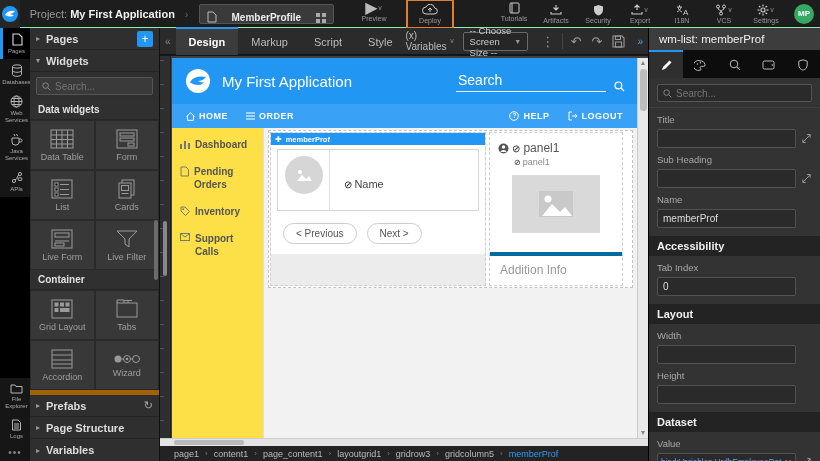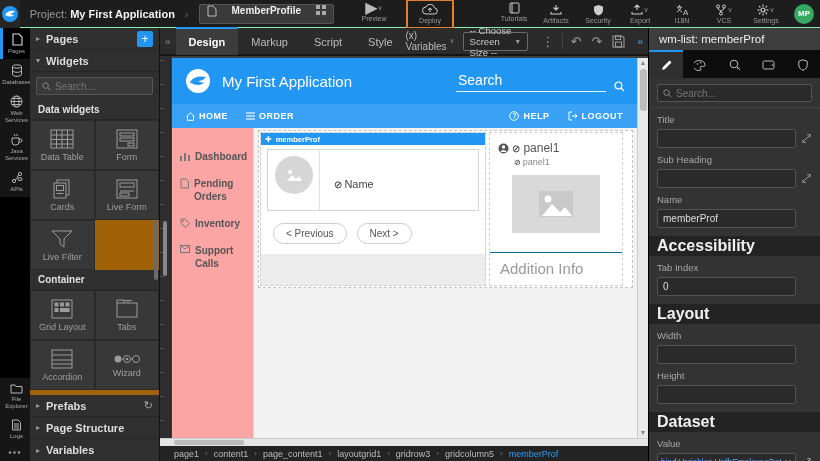--- a/index.html
+++ b/index.html
@@ -6,21 +6,21 @@
   html,body { width:820px; height:461px; overflow:hidden; background:#111;
               font-family:"Liberation Sans", sans-serif; }
   .app { position:relative; width:820px; height:461px; display:flex; flex-direction:column; }
 
   
   .topbar { height:28px; background:#1d1d1d; display:flex; align-items:center; flex:0 0 28px; border-bottom:1px solid #86efac; }
   .logo-box { width:36px; height:28px; background:#262626; display:flex; align-items:center; justify-content:center; }
   .proj { margin-left:10px; font-size:11px; color:#999; white-space:nowrap; }
   .proj b { color:#f2f2f2; font-weight:bold; }
   .tb-sep { color:#666; font-size:11px; margin:0 10px; }
-  .page-tab { display:flex; align-items:flex-start; gap:15px; background:#3a3a3a; border:1px solid #555; border-radius:2px; height:20px; padding:0 7px; }
+  .page-tab { display:flex; align-items:flex-end; gap:15px; background:#3a3a3a; border:1px solid #555; border-radius:2px; height:20px; padding:0 7px; }
   .page-tab .pt-label { font-size:10px; color:#eee; font-weight:bold; }
   .tb-actions { display:flex; align-items:flex-start; margin-left:18px; gap:4px; }
   .tb-item { display:flex; flex-direction:column; align-items:center; justify-content:center; width:44px; height:26px; cursor:pointer; }
   .tb-item .ic { height:12px; display:flex; align-items:center; color:#bbb; }
   .tb-item .lb { font-size:7px; color:#999; margin-top:1px; white-space:nowrap; }
   .deploy-hl { border:2px solid #e0802f; border-radius:2px; margin:0 6px; }
   .tb-right { margin-left:auto; display:flex; align-items:center; gap:2px; padding-right:6px; }
   .tb-right .tb-item { width:40px; }
   .chev { font-size:7px; color:#888; }
   .avatar { width:20px; height:20px; border-radius:50%; background:#35a862; color:#fff; font-size:8px; font-weight:bold;
@@ -82,21 +82,21 @@
 
   
   .app-header { height:46px; background:#2196f3; display:flex; align-items:center; padding:0 12px; flex:0 0 46px; }
   .app-title { color:#fff; font-size:15px; margin-left:10px; white-space:nowrap; }
   .app-search { margin-left:auto; display:flex; align-items:flex-end; gap:8px; }
   .app-search .s-inp { width:150px; border-bottom:1px solid #e3f2fd; color:#fff; font-size:14px; padding:2px 2px 3px; }
   .app-nav { height:24px; background:#39a1f6; display:flex; align-items:center; padding:0 14px; gap:18px; flex:0 0 24px; }
   .nav-item { color:#fff; font-size:9px; font-weight:bold; letter-spacing:0.5px; display:flex; align-items:center; gap:4px; cursor:pointer; }
   .nav-right { margin-left:auto; display:flex; gap:18px; }
   .app-body { flex:1; display:flex; min-height:0; background:#f2f2f2; }
-  .sidenav { width:82px; background:#fca5a5; border-right:1px solid #ddd; padding:22px 8px; display:flex; flex-direction:column; gap:14px; }
+  .sidenav { width:92px; background:#fde047; border-right:1px solid #ddd; padding:10px 8px; display:flex; flex-direction:column; gap:14px; }
   .sn-item { display:flex; gap:5px; font-size:10px; color:#555; font-weight:bold; line-height:13px; cursor:pointer; align-items:flex-start; }
   .sn-item .ic { color:#777; flex:0 0 auto; margin-top:1px; }
   .canvas-main { flex:1; padding:2px 4px; min-width:0; }
   .grid-outline { border:1px dashed #c3c3c3; height:158px; display:flex; padding:1px; background:#fff; }
   .member-list { flex:1; border:1px dashed #cfcfcf; display:flex; flex-direction:column; background:#ececec; margin-right:3px; }
   .ml-titlebar { height:12px; background:#2196f3; display:flex; align-items:center; gap:4px; padding:0 4px; }
   .ml-titlebar .mv { color:#fff; font-size:8px; }
   .ml-titlebar .tag { color:#fff; font-size:7.5px; font-weight:bold; }
   .ml-white { background:#fff; padding:4px 6px 8px; }
   .ml-card { border:1px solid #d5d5d5; height:62px; display:flex; background:#fff; }
@@ -104,21 +104,21 @@
   .avatar-circle { width:38px; height:38px; border-radius:50%; background:#d6d6d6; display:flex; align-items:center; justify-content:center; }
   .ml-fieldrow { padding:8px 0 0 14px; font-size:11px; color:#444; display:flex; gap:2px; align-items:center; }
   .bind-glyph { font-size:10px; color:#222; }
   .pager { display:flex; gap:10px; padding:12px 6px 2px; }
   .pill { border:1px solid #ccc; border-radius:12px; background:#fff; color:#555; font-size:10px; padding:4px 12px; cursor:pointer; white-space:nowrap; }
   .panel1 { width:134px; margin:0 8px 0 0; border:1px dashed #cfcfcf; background:#fff; display:flex; flex-direction:column; }
   .p1-head { padding:8px 8px 0; display:flex; align-items:center; gap:3px; }
   .p1-title { font-size:12px; color:#555; }
   .p1-sub { padding:2px 8px 0 24px; font-size:9px; color:#888; display:flex; gap:2px; align-items:center; }
   .p1-img { margin:8px auto 0; width:88px; height:58px; background:#d9d9d9; display:flex; align-items:center; justify-content:center; }
-  .p1-foot { border-top:1px solid #0369a1; margin-top:auto; padding:7px 10px 8px; font-size:15px; color:#999; }
+  .p1-foot { border-top:4px solid #0369a1; margin-top:auto; padding:7px 10px 8px; font-size:12px; color:#999; }
 
   .hscroll { height:8px; background:#e5e5e5; border-top:1px solid #ccc; display:flex; align-items:center; flex:0 0 8px; }
   .hscroll .hthumb { width:70px; height:5px; background:#bbb; border-radius:2px; margin-left:14px; }
 
   
   .crumbbar { height:15px; background:#232323; display:flex; align-items:center; padding-left:14px; gap:6px; flex:0 0 15px; }
   .crumb { font-size:9px; color:#bbb; cursor:pointer; }
   .crumb.last { color:#2e9bf5; }
   .crumb-sep { font-size:8px; color:#777; }
 
@@ -131,21 +131,21 @@
   .rp-search { padding:6px 8px 5px; border-bottom:1px solid #3f3f3f; }
   .rp-search .srch { display:flex; align-items:center; gap:4px; background:#2a2a2a; border:1px solid #555; border-radius:2px; height:18px; padding:0 5px; }
   .rp-search input { background:transparent; border:0; outline:0; color:#aaa; font-size:10px; width:120px; font-family:"Liberation Sans",sans-serif; }
   .rp-body { flex:1; overflow:hidden; }
   .fld { padding:6px 8px 0; }
   .fld .flabel { font-size:9.5px; color:#a8a8a8; margin-bottom:4px; }
   .frow { display:flex; align-items:center; gap:5px; }
   .rp-input { flex:1; height:19px; background:#2a2a2a; border:1px solid #525252; border-radius:2px; color:#ddd; font-size:10px; padding:0 5px;
               font-family:"Liberation Sans",sans-serif; outline:0; min-width:0; }
   .chain { color:#999; flex:0 0 auto; cursor:pointer; }
-  .rp-section { height:20px; background:#232323; color:#f0f0f0; font-size:16px; font-weight:bold; display:flex; align-items:center; padding:0 8px; margin-top:8px; }
+  .rp-section { height:20px; background:#232323; color:#f0f0f0; font-size:11px; font-weight:bold; display:flex; align-items:center; padding:0 8px; margin-top:8px; }
   .bind-input { flex:1; height:19px; background:#2a2a2a; border:1px solid #525252; border-radius:2px; display:flex; align-items:center; padding:0 3px; min-width:0; }
   .bind-input .btxt { color:#58a6ff; font-size:8.2px; white-space:nowrap; overflow:hidden; flex:1; }
   .bind-input .clear { color:#bbb; font-size:9px; margin-left:2px; cursor:pointer; }
 
   svg { display:block; }
 </style>
 </head>
 <body>
 
 <div class="app">
@@ -384,20 +384,34 @@
             <span class="tlabel">Data Table</span>
           </div>
           <div class="tile">
             <svg width="24" height="20" viewBox="0 0 24 20">
                 <rect x="2" y="1" width="20" height="18" fill="none" stroke="#9a9a9a"></rect>
                 <rect x="5" y="4" width="14" height="3" fill="none" stroke="#9a9a9a"></rect>
                 <rect x="5" y="9" width="14" height="3" fill="none" stroke="#9a9a9a"></rect>
                 <rect x="13" y="14" width="6" height="3" fill="none" stroke="#9a9a9a"></rect>
               </svg>
             <span class="tlabel">Form</span>
+          </div>
+          <div class="tile">
+            <svg width="24" height="20" viewBox="0 0 24 20">
+                <rect x="2" y="1" width="20" height="18" fill="none" stroke="#9a9a9a"></rect>
+                <g stroke="#9a9a9a">
+                  <rect x="5" y="4" width="3" height="3"></rect>
+                  <line x1="10" y1="5.5" x2="19" y2="5.5"></line>
+                  <rect x="5" y="9" width="3" height="3"></rect>
+                  <line x1="10" y1="10.5" x2="19" y2="10.5"></line>
+                  <rect x="5" y="14" width="3" height="3"></rect>
+                  <line x1="10" y1="15.5" x2="19" y2="15.5"></line>
+                </g>
+              </svg>
+            <span class="tlabel">List</span>
           </div>
           <div class="tile">
             <svg width="22" height="20" viewBox="0 0 22 20">
                 <rect x="6" y="1" width="12" height="15" fill="none" stroke="#9a9a9a"></rect>
                 <rect x="3" y="4" width="12" height="15" fill="#383838" stroke="#9a9a9a"></rect>
                 <rect x="5.5" y="6.5" width="7" height="5" fill="none" stroke="#9a9a9a"></rect>
                 <line x1="5.5" y1="14.5" x2="12.5" y2="14.5" stroke="#9a9a9a"></line>
               </svg>
             <span class="tlabel">Cards</span>
           </div>

